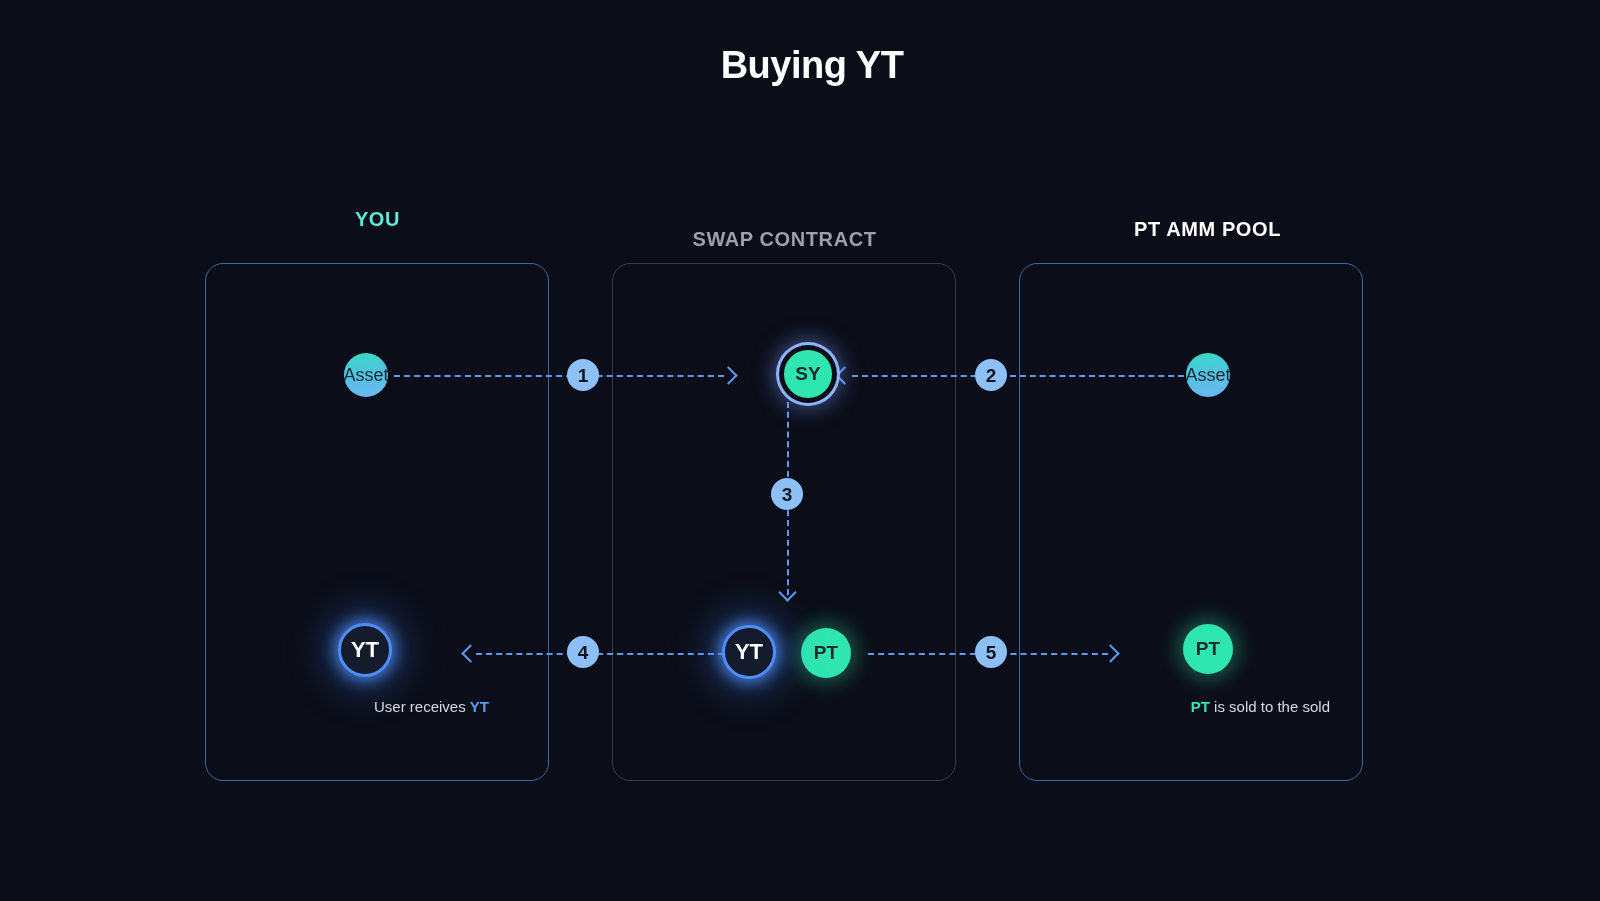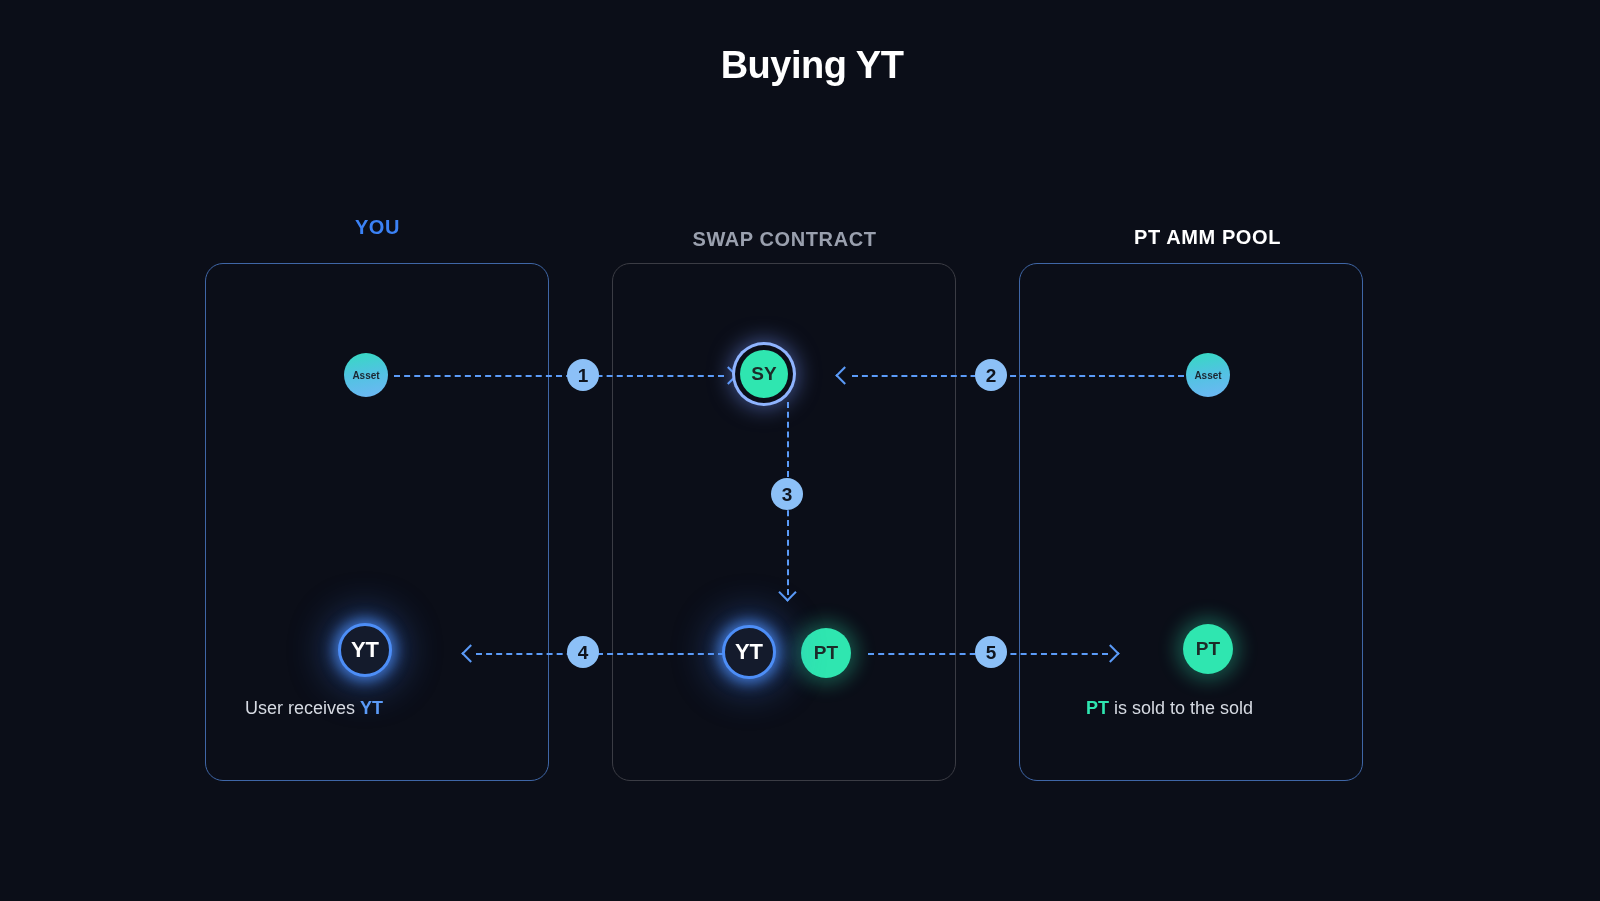--- a/index.html
+++ b/index.html
@@ -30,23 +30,23 @@
   }
 
   
   .col-header {
     position: absolute;
     font-size: 20px;
     font-weight: bold;
     letter-spacing: 0.6px;
     text-align: center;
   }
-  .col-header.you      { left: 205px;  width: 345px; top: 216px; color: #3b82f6; }
+  .col-header.you      { left: 205px;  width: 345px; top: 208px; color: #5eead4; }
   .col-header.swap     { left: 612px;  width: 345px; top: 228px; color: #9aa0ae; }
-  .col-header.pool     { left: 1035px; width: 345px; top: 226px; color: #ffffff; }
+  .col-header.pool     { left: 1035px; width: 345px; top: 218px; color: #ffffff; }
 
   
   .panel {
     position: absolute;
     top: 263px;
     height: 518px;
     border-radius: 18px;
     box-sizing: border-box;
   }
   .panel.you   { left: 205px;  width: 344px; border: 1.5px solid #3f66a6; }
@@ -61,22 +61,22 @@
     align-items: center;
     justify-content: center;
     box-sizing: border-box;
   }
 
   
   .node.asset {
     width: 44px; height: 44px;
     background: linear-gradient(170deg, #35dbc0 0%, #4fc4e0 45%, #6fb6f5 100%);
     color: #1b2630;
-    font-size: 10px;
-    font-weight: bold;
+    font-size: 18px;
+    font-weight: normal;
   }
 
   
   .node.sy {
     width: 48px; height: 48px;
     background: #2fe6b0;
     color: #1c2b28;
     font-size: 19px;
     font-weight: bold;
     box-shadow:
@@ -103,32 +103,32 @@
     width: 50px; height: 50px;
     background: #2fe6b0;
     color: #1c2b28;
     font-size: 19px;
     font-weight: bold;
     box-shadow: 0 0 18px 7px rgba(47,230,176,0.30);
   }
 
   
   #node-asset-you   { left: 344px;  top: 353px; }
-  #node-sy          { left: 740px;  top: 350px; }
+  #node-sy          { left: 784px;  top: 350px; }
   #node-asset-pool  { left: 1186px; top: 353px; }
   #node-yt-you      { left: 338px;  top: 623px; }
   #node-yt-swap     { left: 722px;  top: 625px; }
   #node-pt-swap     { left: 801px;  top: 628px; }
   #node-pt-pool     { left: 1183px; top: 624px; }
 
   
   .caption {
     position: absolute;
-    text-align: left;
-    font-size: 18px;
+    text-align: right;
+    font-size: 15px;
     color: #d6dae2;
     line-height: 1.28;
   }
   #caption-you  { left: 245px;  width: 244px; top: 697px; }
   #caption-pool { left: 1086px; width: 244px; top: 697px; }
   .caption .tok-yt { color: #5b9bf8; font-weight: bold; }
   .caption .tok-pt { color: #2fe6b0; font-weight: bold; }
 
   
   .hline {

